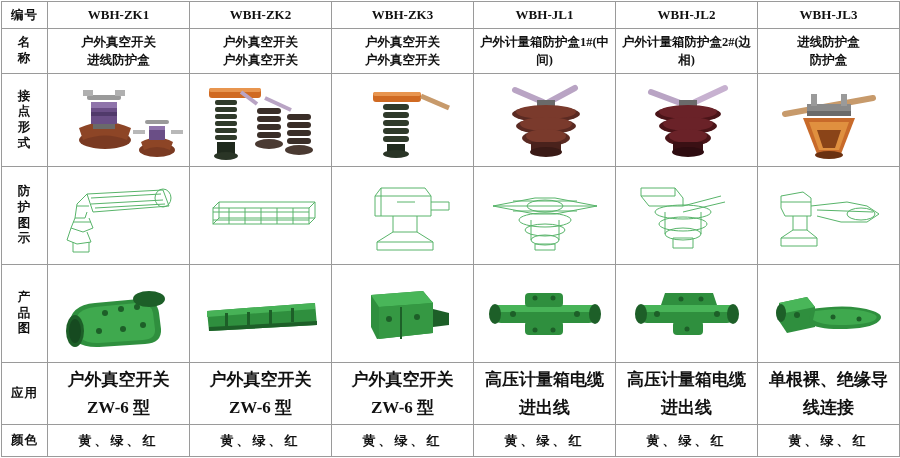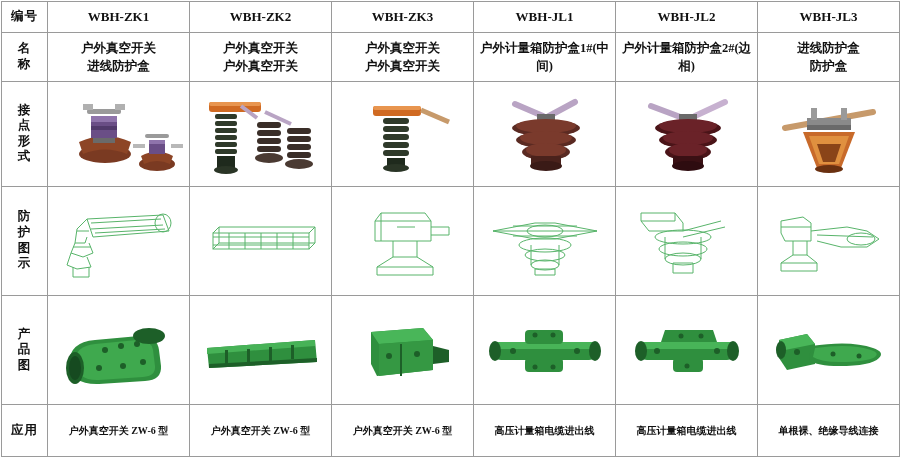--- a/index.html
+++ b/index.html
@@ -47,21 +47,21 @@
   }
   .row-name td.cell {
     font-size: 12.5px;
     line-height: 1.45;
     font-weight: bold;
   }
   .row-name .nm {
     display: block;
   }
   .row-apply td.cell {
-    font-size: 10px;
+    font-size: 17px;
     line-height: 1.6;
     font-weight: bold;
   }
   .row-color td.cell {
     font-size: 13px;
     font-weight: bold;
     letter-spacing: 3px;
   }
   .row-contact { height: 88px; }
   .row-shield  { height: 92px; }
@@ -562,14 +562,23 @@
       <span class="nm">高压计量箱电缆进出线</span>
     </td>
     <td class="cell">
       <span class="nm">高压计量箱电缆进出线</span>
     </td>
     <td class="cell">
       <span class="nm">单根裸、绝缘导线连接</span>
     </td>
   </tr>
 
+  <tr class="row-color">
+    <td class="col-label">颜色</td>
+    <td class="cell">黄、绿、红</td>
+    <td class="cell">黄、绿、红</td>
+    <td class="cell">黄、绿、红</td>
+    <td class="cell">黄、绿、红</td>
+    <td class="cell">黄、绿、红</td>
+    <td class="cell">黄、绿、红</td>
+  </tr>
 </tbody>
   </table>
 
 </body></html>

